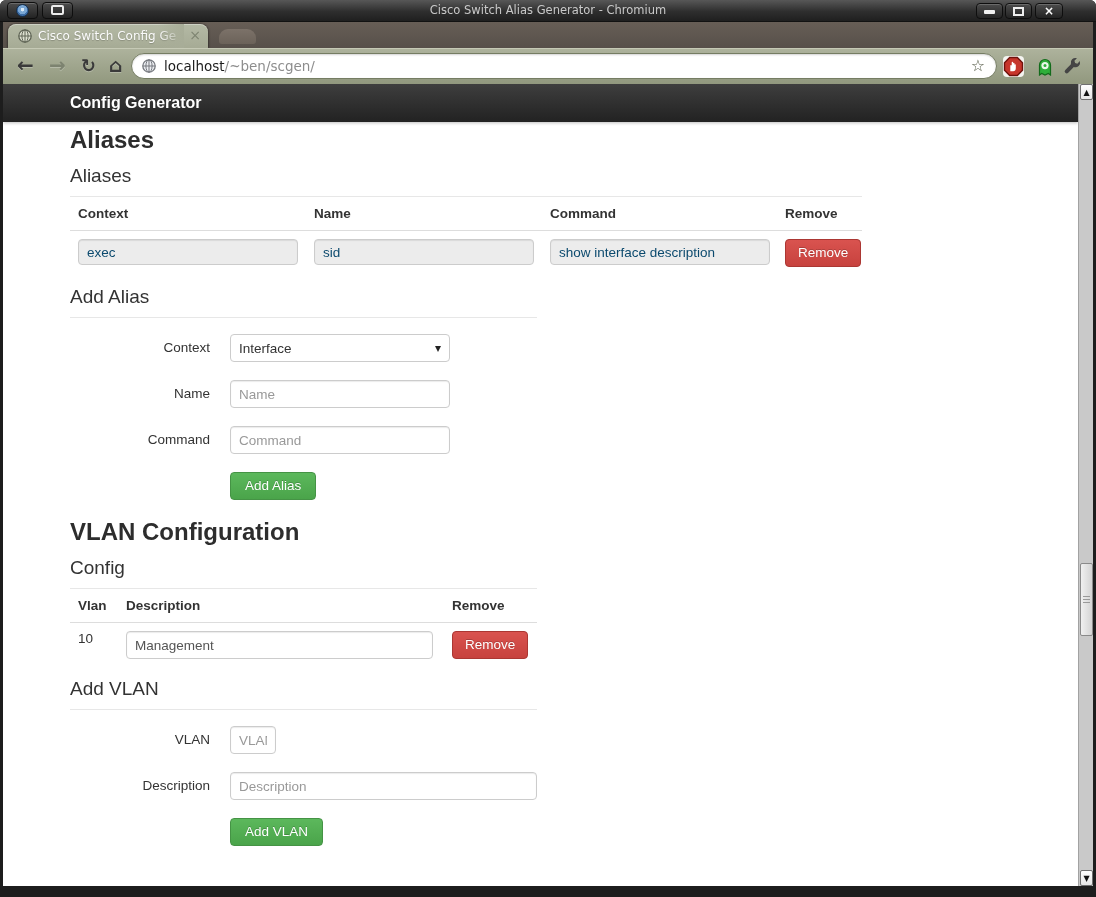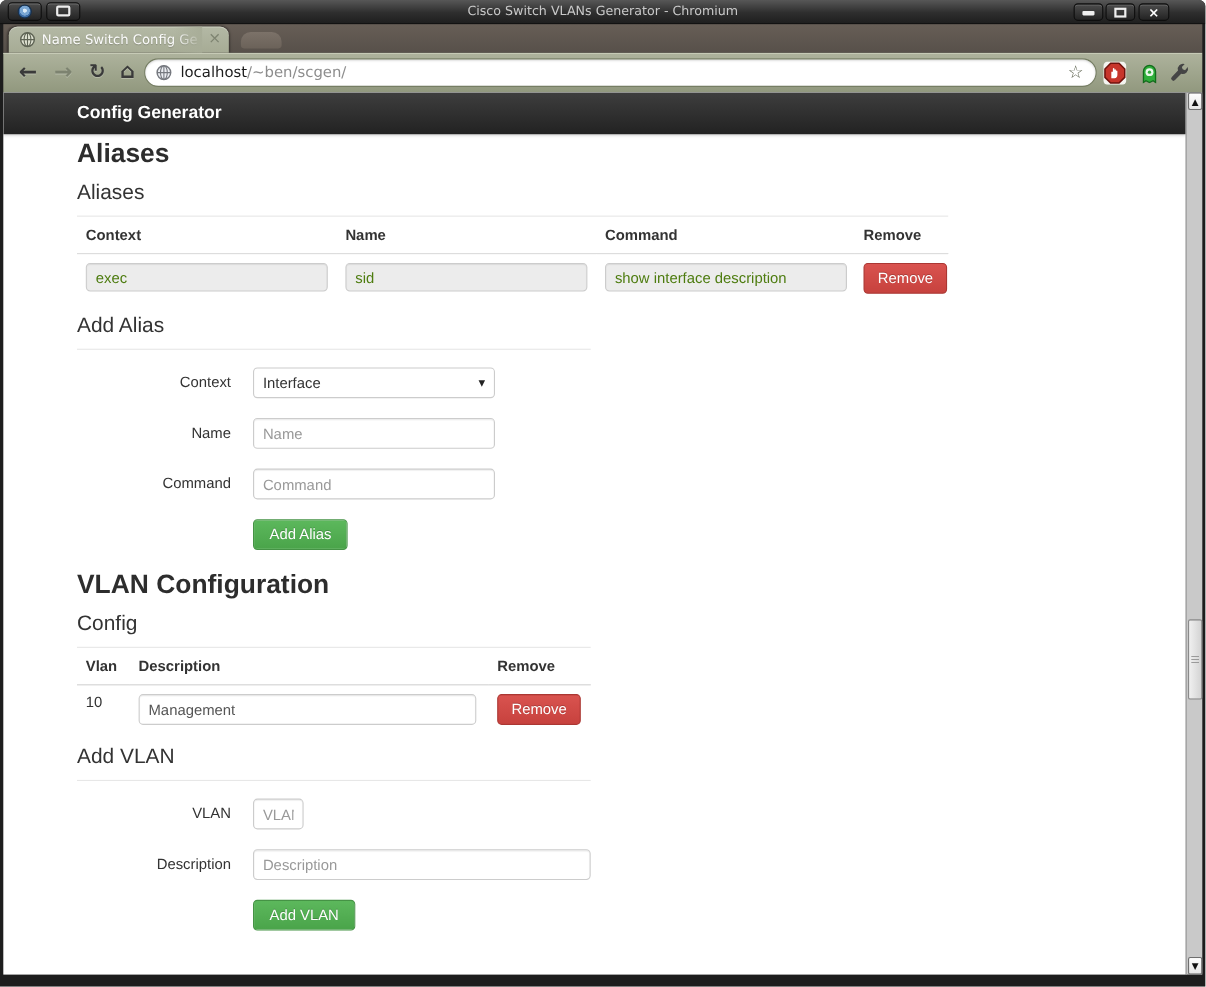--- a/index.html
+++ b/index.html
@@ -85,21 +85,21 @@
   table { border-collapse:collapse; table-layout:fixed; }
   .tbl-aliases { width:792px; } .tbl-vlans { width:467px; }
   th { text-align:left; font-size:13.5px; font-weight:bold; color:#333; padding:9px 8px;
     border-bottom:1px solid #ddd; }
   td { padding:8px; vertical-align:top; font-size:13.5px; color:#333; }
 
   .inp { height:28px; padding:4px 8px; font-size:13.5px; color:#555; border:1px solid #ccc;
     border-radius:4px; background:#fff; box-shadow:inset 0 1px 1px rgba(0,0,0,.08);
     font-family:"Liberation Sans", sans-serif; outline:none; }
   .inp::placeholder { color:#999; opacity:1; }
-  .inp.disabled { background:#ececec; height:26px; color:#4d7c0f; }
+  .inp.disabled { background:#ececec; height:26px; color:#0c4a6e; }
   .w220 { width:220px; } .w306 { width:307px; } .w46 { width:46px; }
 
   .btn { display:inline-block; border-radius:4px; font-size:13.5px; line-height:18px;
     border:1px solid; cursor:pointer; font-family:"Liberation Sans", sans-serif; color:#fff;
     text-shadow:0 -1px 0 rgba(0,0,0,.2); }
   .btn-danger { background:linear-gradient(#d9534f,#c7423e); border-color:#ab3733; padding:4px 12px; }
   .btn-success { background:linear-gradient(#5cb85c,#4aa44a); border-color:#459345; padding:4px 14px; }
 
   .form-h { margin-top:16px; }
   .ctl-group { position:relative; min-height:28px; margin-bottom:18px; }
@@ -131,40 +131,40 @@
 
 <div class="window">
 
   <div class="titlebar">
     <div class="tb-btn btn-chromium">
       <div class="chromium-logo"></div>
     </div>
     <div class="tb-btn btn-restore">
       <div class="restore-glyph"></div>
     </div>
-    <div class="title-text">Cisco Switch VLANs Generator - Chromium</div>
+    <div class="title-text">Cisco Switch Alias Generator - Chromium</div>
     <div class="tb-btn btn-min">
       <div class="min-glyph"></div>
     </div>
     <div class="tb-btn btn-max">
       <div class="max-glyph"></div>
     </div>
     <div class="tb-btn btn-close">
       <div class="close-glyph">×</div>
     </div>
   </div>
 
   <div class="tabstrip">
     <div class="tab">
       <svg class="tab-favicon" viewBox="0 0 16 16">
         <circle cx="8" cy="8" r="6.2" fill="#dfe2d2" stroke="#5f6455" stroke-width="1.3"></circle>
         <path d="M1.8 8 H14.2 M8 1.8 V14.2" stroke="#5f6455" stroke-width="1" fill="none"></path>
         <ellipse cx="8" cy="8" rx="3.1" ry="6.2" fill="none" stroke="#5f6455" stroke-width="1"></ellipse>
       </svg>
-      <div class="tab-label">Name Switch Config Ge</div>
+      <div class="tab-label">Cisco Switch Config Ge</div>
       <div class="tab-close">×</div>
     </div>
     <div class="newtab-btn"></div>
   </div>
 
   <div class="toolbar">
     <div class="nav-glyph g-back">←</div>
     <div class="nav-glyph g-forward">→</div>
     <div class="nav-glyph g-reload">↻</div>
     <div class="nav-glyph g-home">⌂</div>

